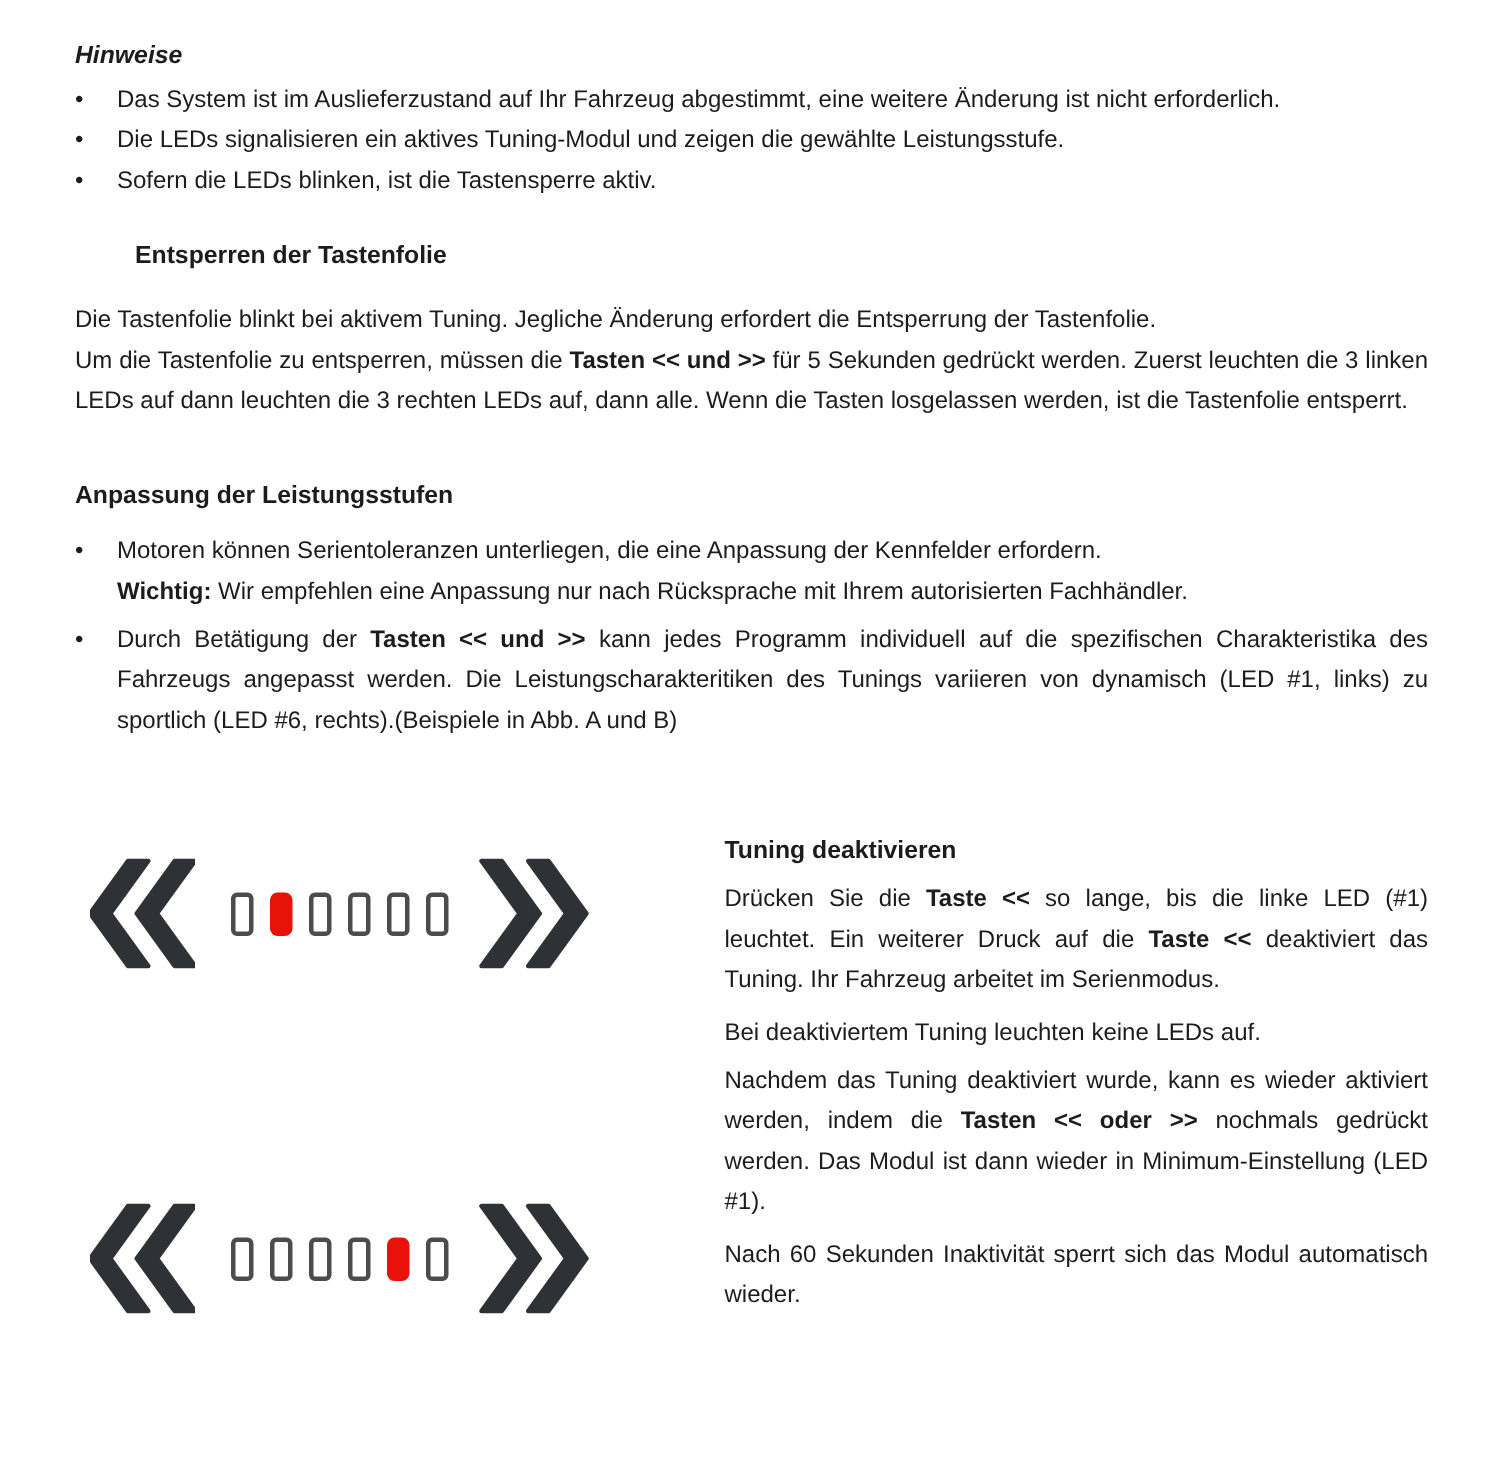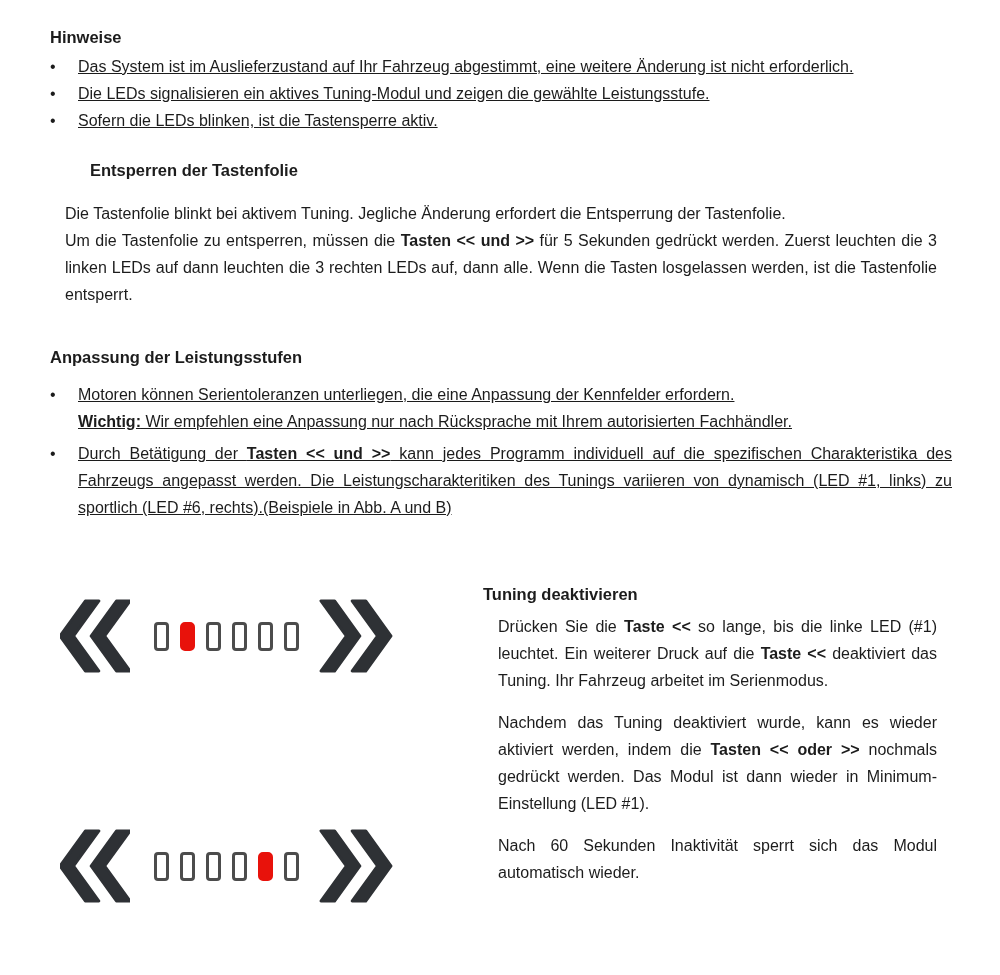--- a/index.html
+++ b/index.html
@@ -16,33 +16,33 @@
     color: var(--text);
     font-family: "Liberation Sans", sans-serif;
     font-size: 16px;
     line-height: 27px;
     position: relative;
     overflow: hidden;
   }
   .page { position: absolute; left: 50px; top: 0; width: 902px; }
 
   .h { font-weight: 700; margin: 0; font-size: 16.5px; line-height: 27px; }
-  .h-hinweise   { margin-top: 24px; }
+  .h-hinweise   { margin-top: 24px; font-style: italic; }
   .h-entsperren { margin-top: 23px; margin-left: 40px; }
   .h-anpassung  { margin-top: 36px; }
 
-  .para { margin: 15px; text-align: justify; }
+  .para { margin: 0; text-align: justify; }
   .para-entsperren { margin-top: 16px; }
 
   .bullets { margin-top: 2px; }
   .bullet-row { display: flex; margin: 0; }
   .bullet-row.mt10 { margin-top: 10px; }
   .bullet-row.mt5  { margin-top: 5px; }
   .bullet-marker { width: 28px; flex: none; }
-  .bullet-text { flex: 1 1 auto; text-align: justify; text-decoration: underline; }
+  .bullet-text { flex: 1 1 auto; text-align: justify; }
 
   .b { font-weight: 700; }
 
   .figure-area { position: relative; margin-top: 20px; height: 420px; }
   .figure-label { position: absolute; left: 0; margin: 0; white-space: nowrap; }
   .label-a { top: 8px; }
   .label-b { top: 238px; }
 
   .figure { position: absolute; left: 10px; display: flex; align-items: center; }
   .figure-a { top: 58px; }
@@ -140,19 +140,20 @@
         </div>
       <svg class="chevron-svg" width="74" height="74" viewBox="0 0 72 76" aria-hidden="true">
         <polygon points="14,2 40,38 14,74 0,74 26,38 0,2" fill="currentColor" stroke="currentColor" stroke-width="3" stroke-linejoin="round"></polygon>
         <polygon points="46,2 72,38 46,74 32,74 58,38 32,2" fill="currentColor" stroke="currentColor" stroke-width="3" stroke-linejoin="round"></polygon>
       </svg>
     </div>
 
     <div class="right-col">
       <h3 class="h">Tuning deaktivieren</h3>
       <p class="para rc-p1"><span>Drücken Sie die </span><span class="b">Taste &lt;&lt;</span><span> so lange, bis die linke LED (#1) leuchtet. Ein weiterer Druck auf die </span><span class="b">Taste &lt;&lt;</span><span> deaktiviert das Tuning. Ihr Fahrzeug arbeitet im Serienmodus.</span></p>
+      <p class="para rc-p2">Bei deaktiviertem Tuning leuchten keine LEDs auf.</p>
 
       <p class="para rc-p3"><span>Nachdem das Tuning deaktiviert wurde, kann es wieder aktiviert werden, indem die </span><span class="b">Tasten &lt;&lt; oder &gt;&gt;</span><span> nochmals gedrückt werden. Das Modul ist dann wieder in Minimum-Einstellung (LED #1).</span></p>
       <p class="para rc-p4">Nach 60 Sekunden Inaktivität sperrt sich das Modul automatisch wieder.</p>
     </div>
 
   </div>
 </div>
 
 </body></html>

